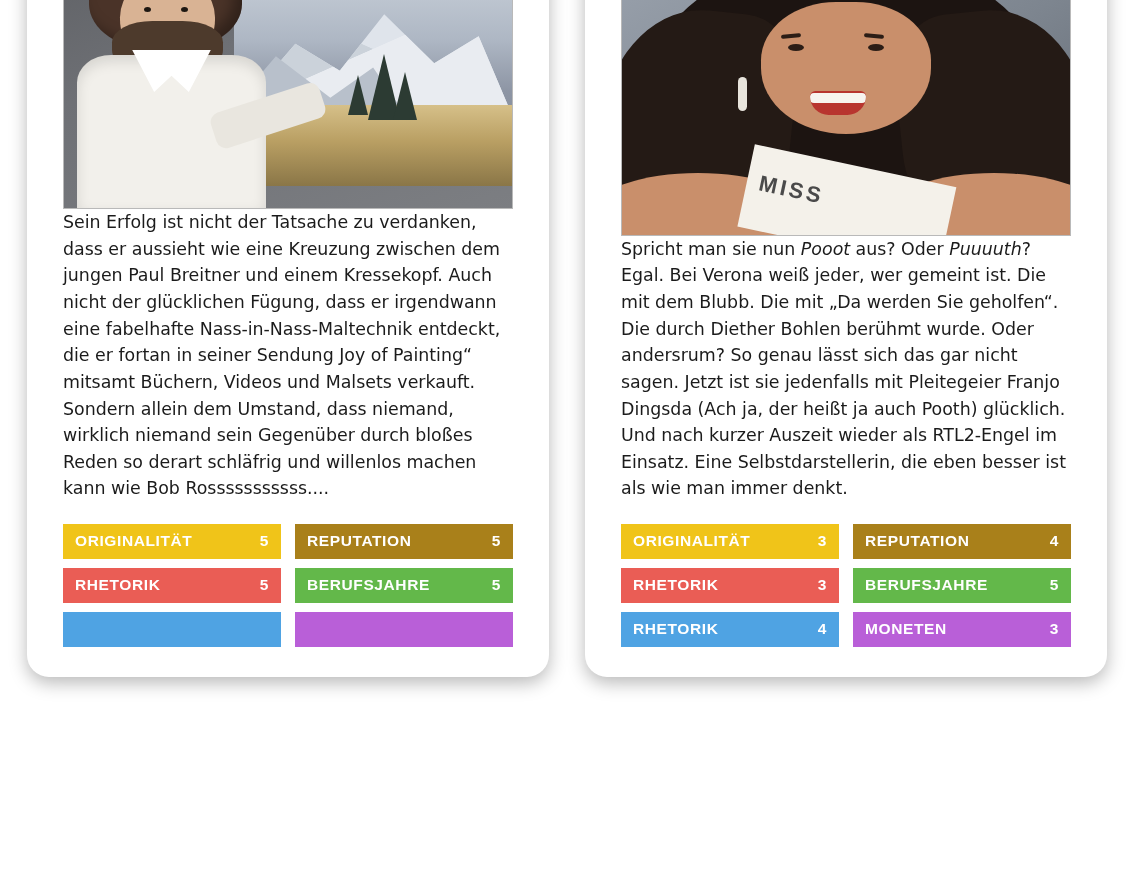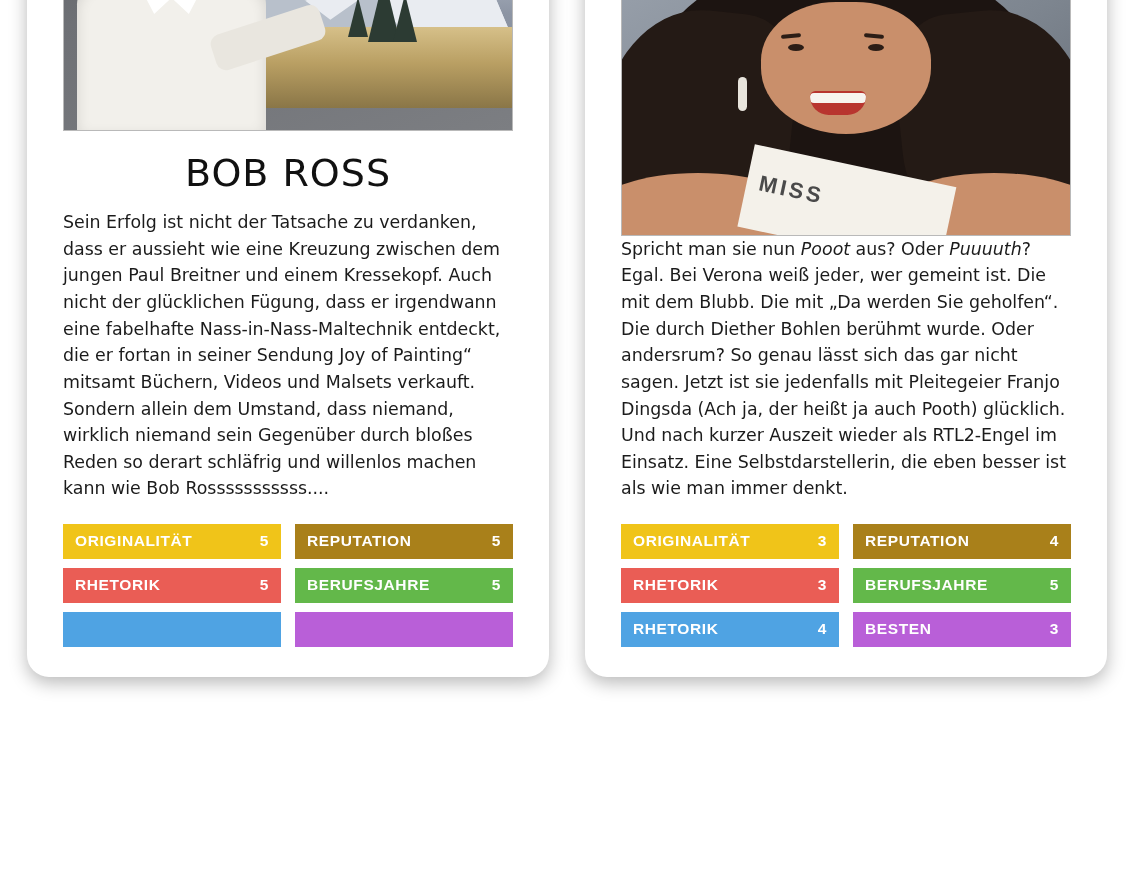--- a/index.html
+++ b/index.html
@@ -234,21 +234,20 @@
           <div class="bob-eye r"></div>
           <div class="bob-beard"></div>
           <div class="bob-shirt"></div>
           <div class="bob-collar"></div>
           <div class="bob-arm"></div>
         </div>
       </div>
 
     </div>
 
-    <h1 class="card-title">BOB ROSS</h1>
 
     <p class="card-text">Sein Erfolg ist nicht der Tatsache zu verdanken, dass er aussieht wie eine Kreuzung zwischen dem jungen Paul Breitner und einem Kressekopf. Auch nicht der glücklichen Fügung, dass er irgendwann eine fabelhafte Nass-in-Nass-Maltechnik entdeckt, die er fortan in seiner Sendung Joy of Painting“ mitsamt Büchern, Videos und Malsets verkauft. Sondern allein dem Umstand, dass niemand, wirklich niemand sein Gegenüber durch bloßes Reden so derart schläfrig und willenlos machen kann wie Bob Rosssssssssss....</p>
 
     <div class="stats">
       <div class="stat" style="background: rgb(240, 196, 25);">
         <span>ORIGINALITÄT</span>
         <span class="v">5</span>
       </div>
       <div class="stat" style="background: rgb(169, 128, 26);">
         <span>REPUTATION</span>
@@ -318,19 +317,19 @@
       </div>
       <div class="stat" style="background: rgb(99, 184, 74);">
         <span>BERUFSJAHRE</span>
         <span class="v">5</span>
       </div>
       <div class="stat" style="background: rgb(79, 163, 227);">
         <span>RHETORIK</span>
         <span class="v">4</span>
       </div>
       <div class="stat" style="background: rgb(185, 95, 216);">
-        <span>BESTEN</span>
+        <span>MONETEN</span>
         <span class="v">3</span>
       </div>
     </div>
   </div>
 
 </div>
 
 </body></html>

